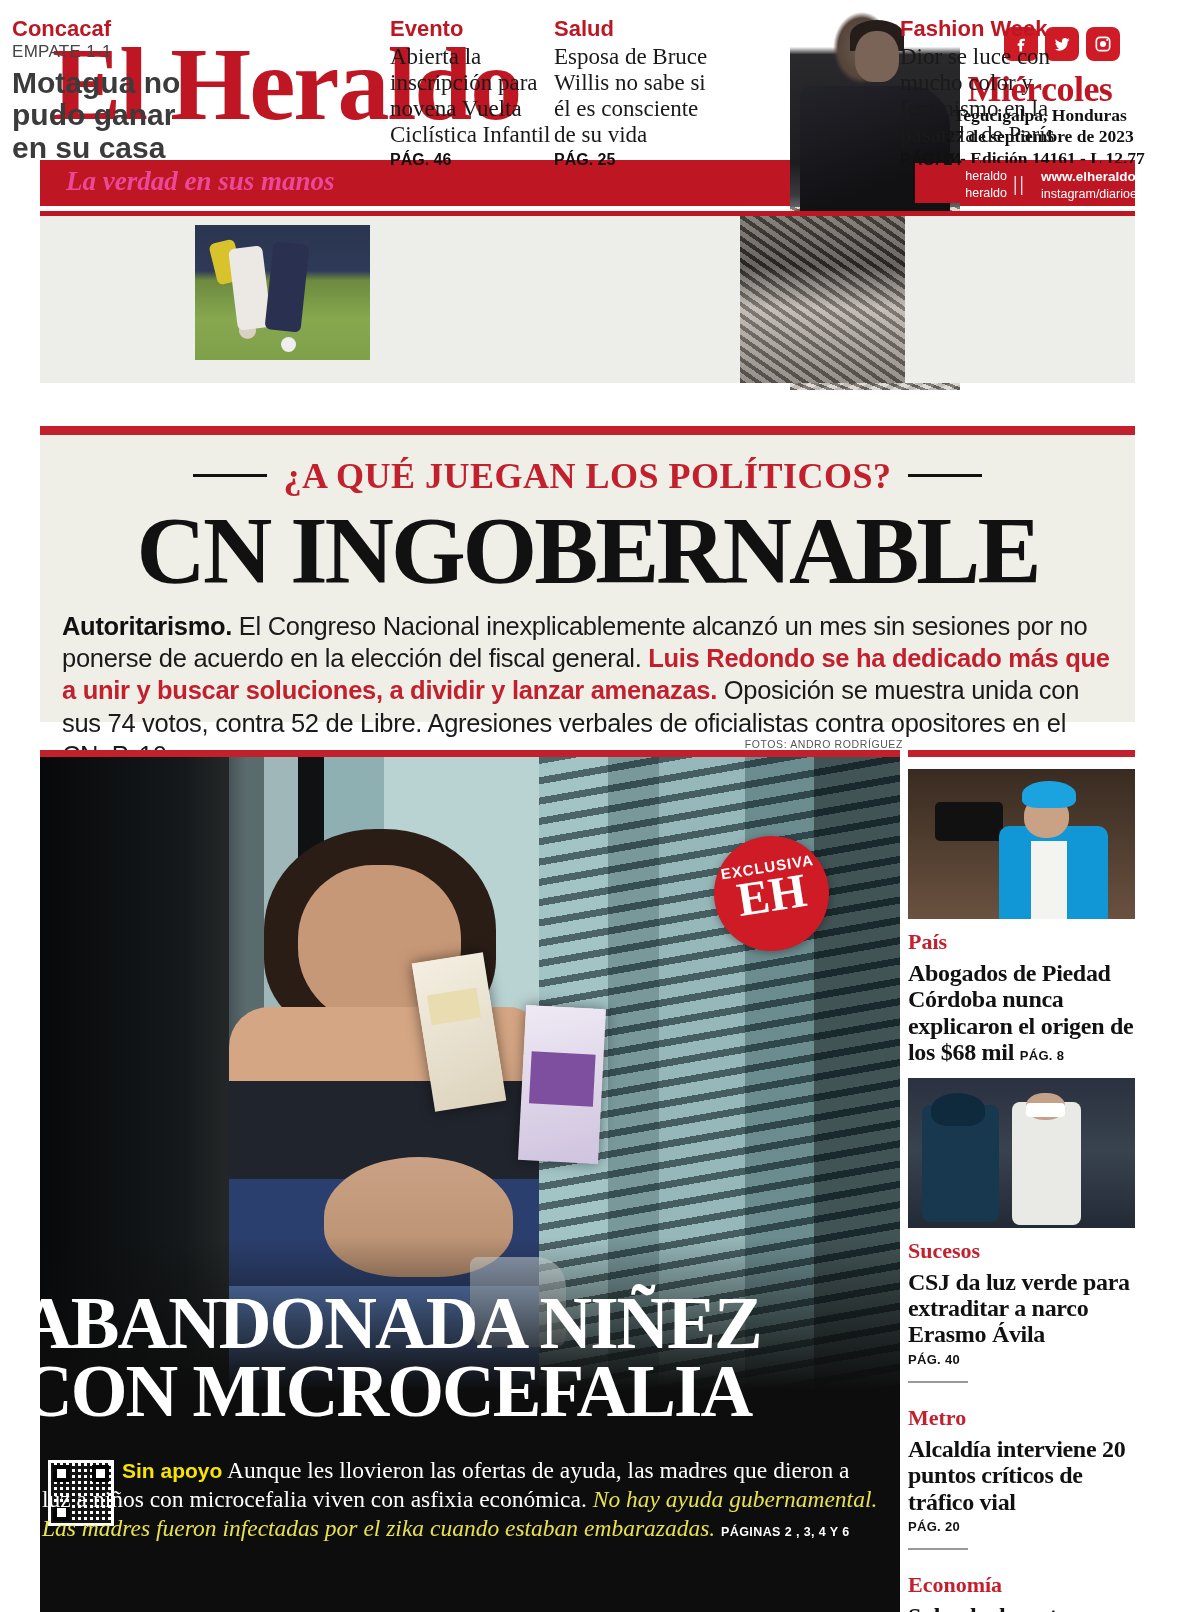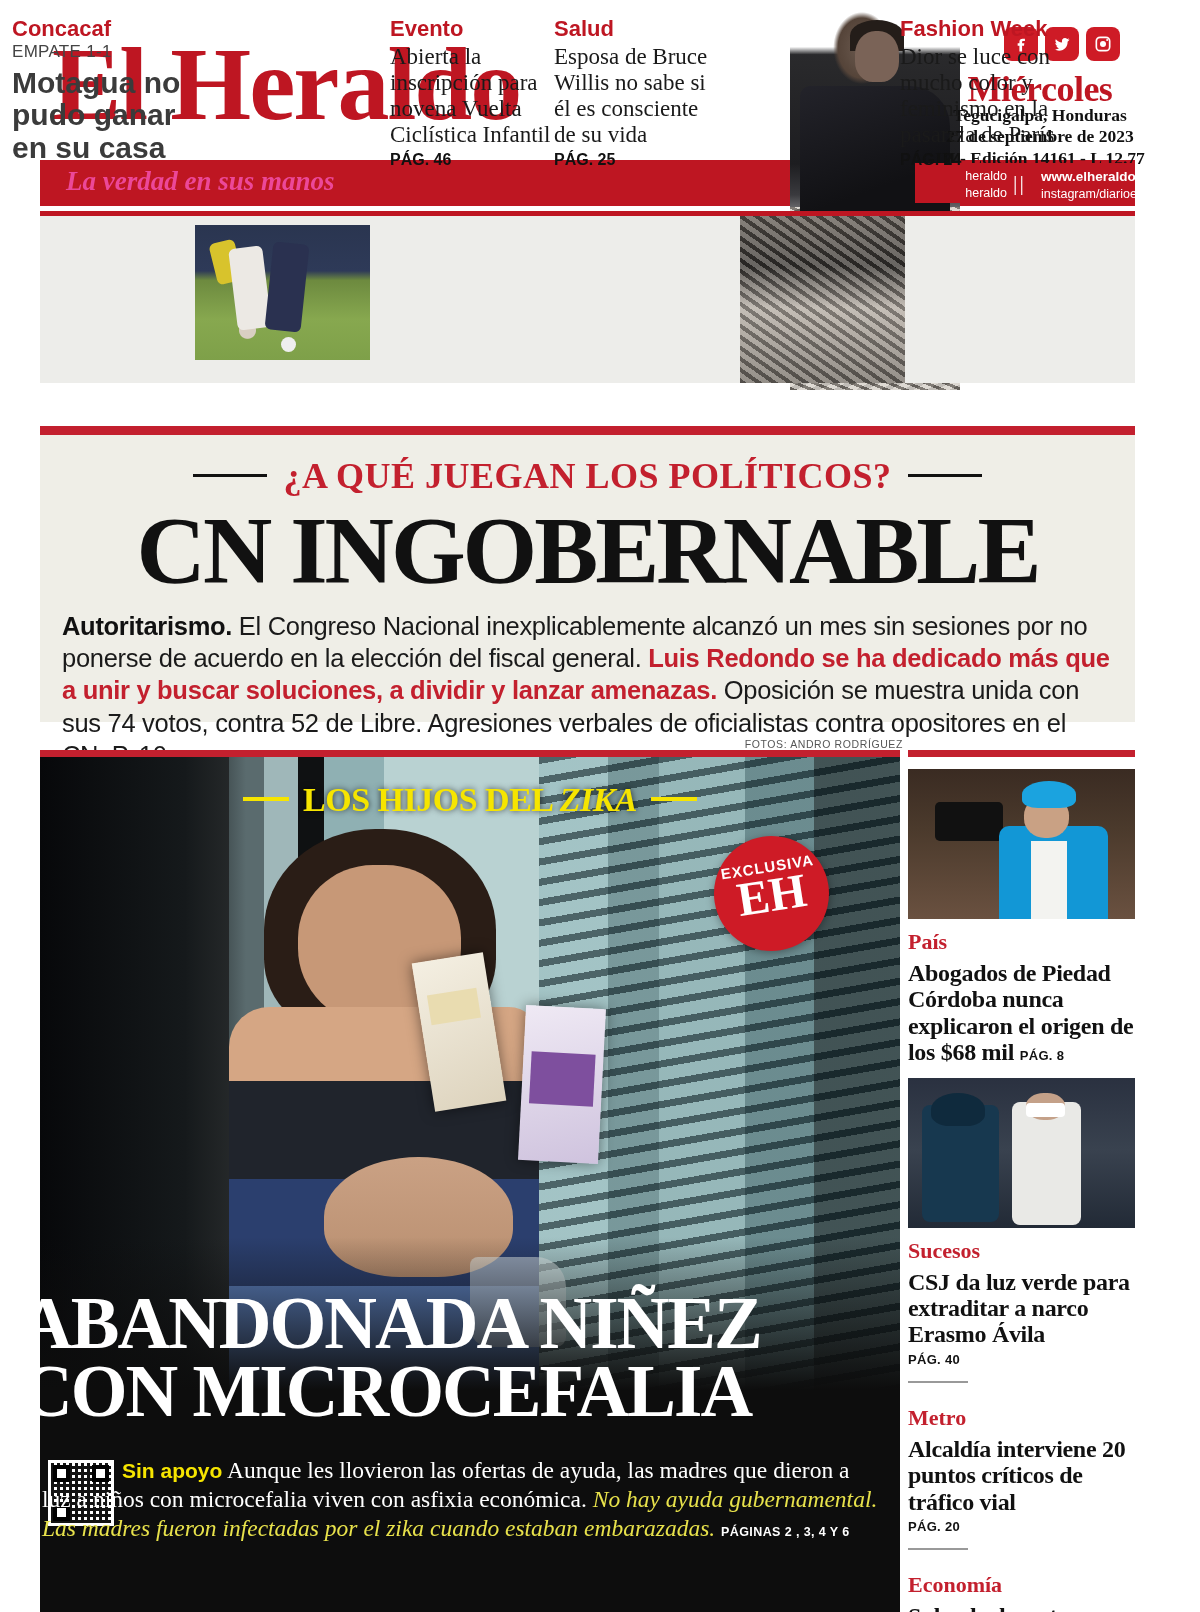--- a/index.html
+++ b/index.html
@@ -379,23 +379,20 @@
       <div class="mp-bag"></div>
       <div class="mp-box1">
           <i></i>
         </div>
       <div class="mp-box2">
           <i></i>
         </div>
       <div class="mp-fade"></div>
     </div>
 
-    <div class="zika-label">
-      <span class="rule"></span><span>LOS HIJOS DEL </span><i>ZIKA</i><span class="rule"></span>
-    </div>
   </div>
 
   <div class="excl">
     <div class="e1">EXCLUSIVA</div>
     <div class="e2">EH</div>
   </div>
 
   <div class="mp-title">
     <div>ABANDONADA NIÑEZ</div>
     <div>CON MICROCEFALIA</div>

